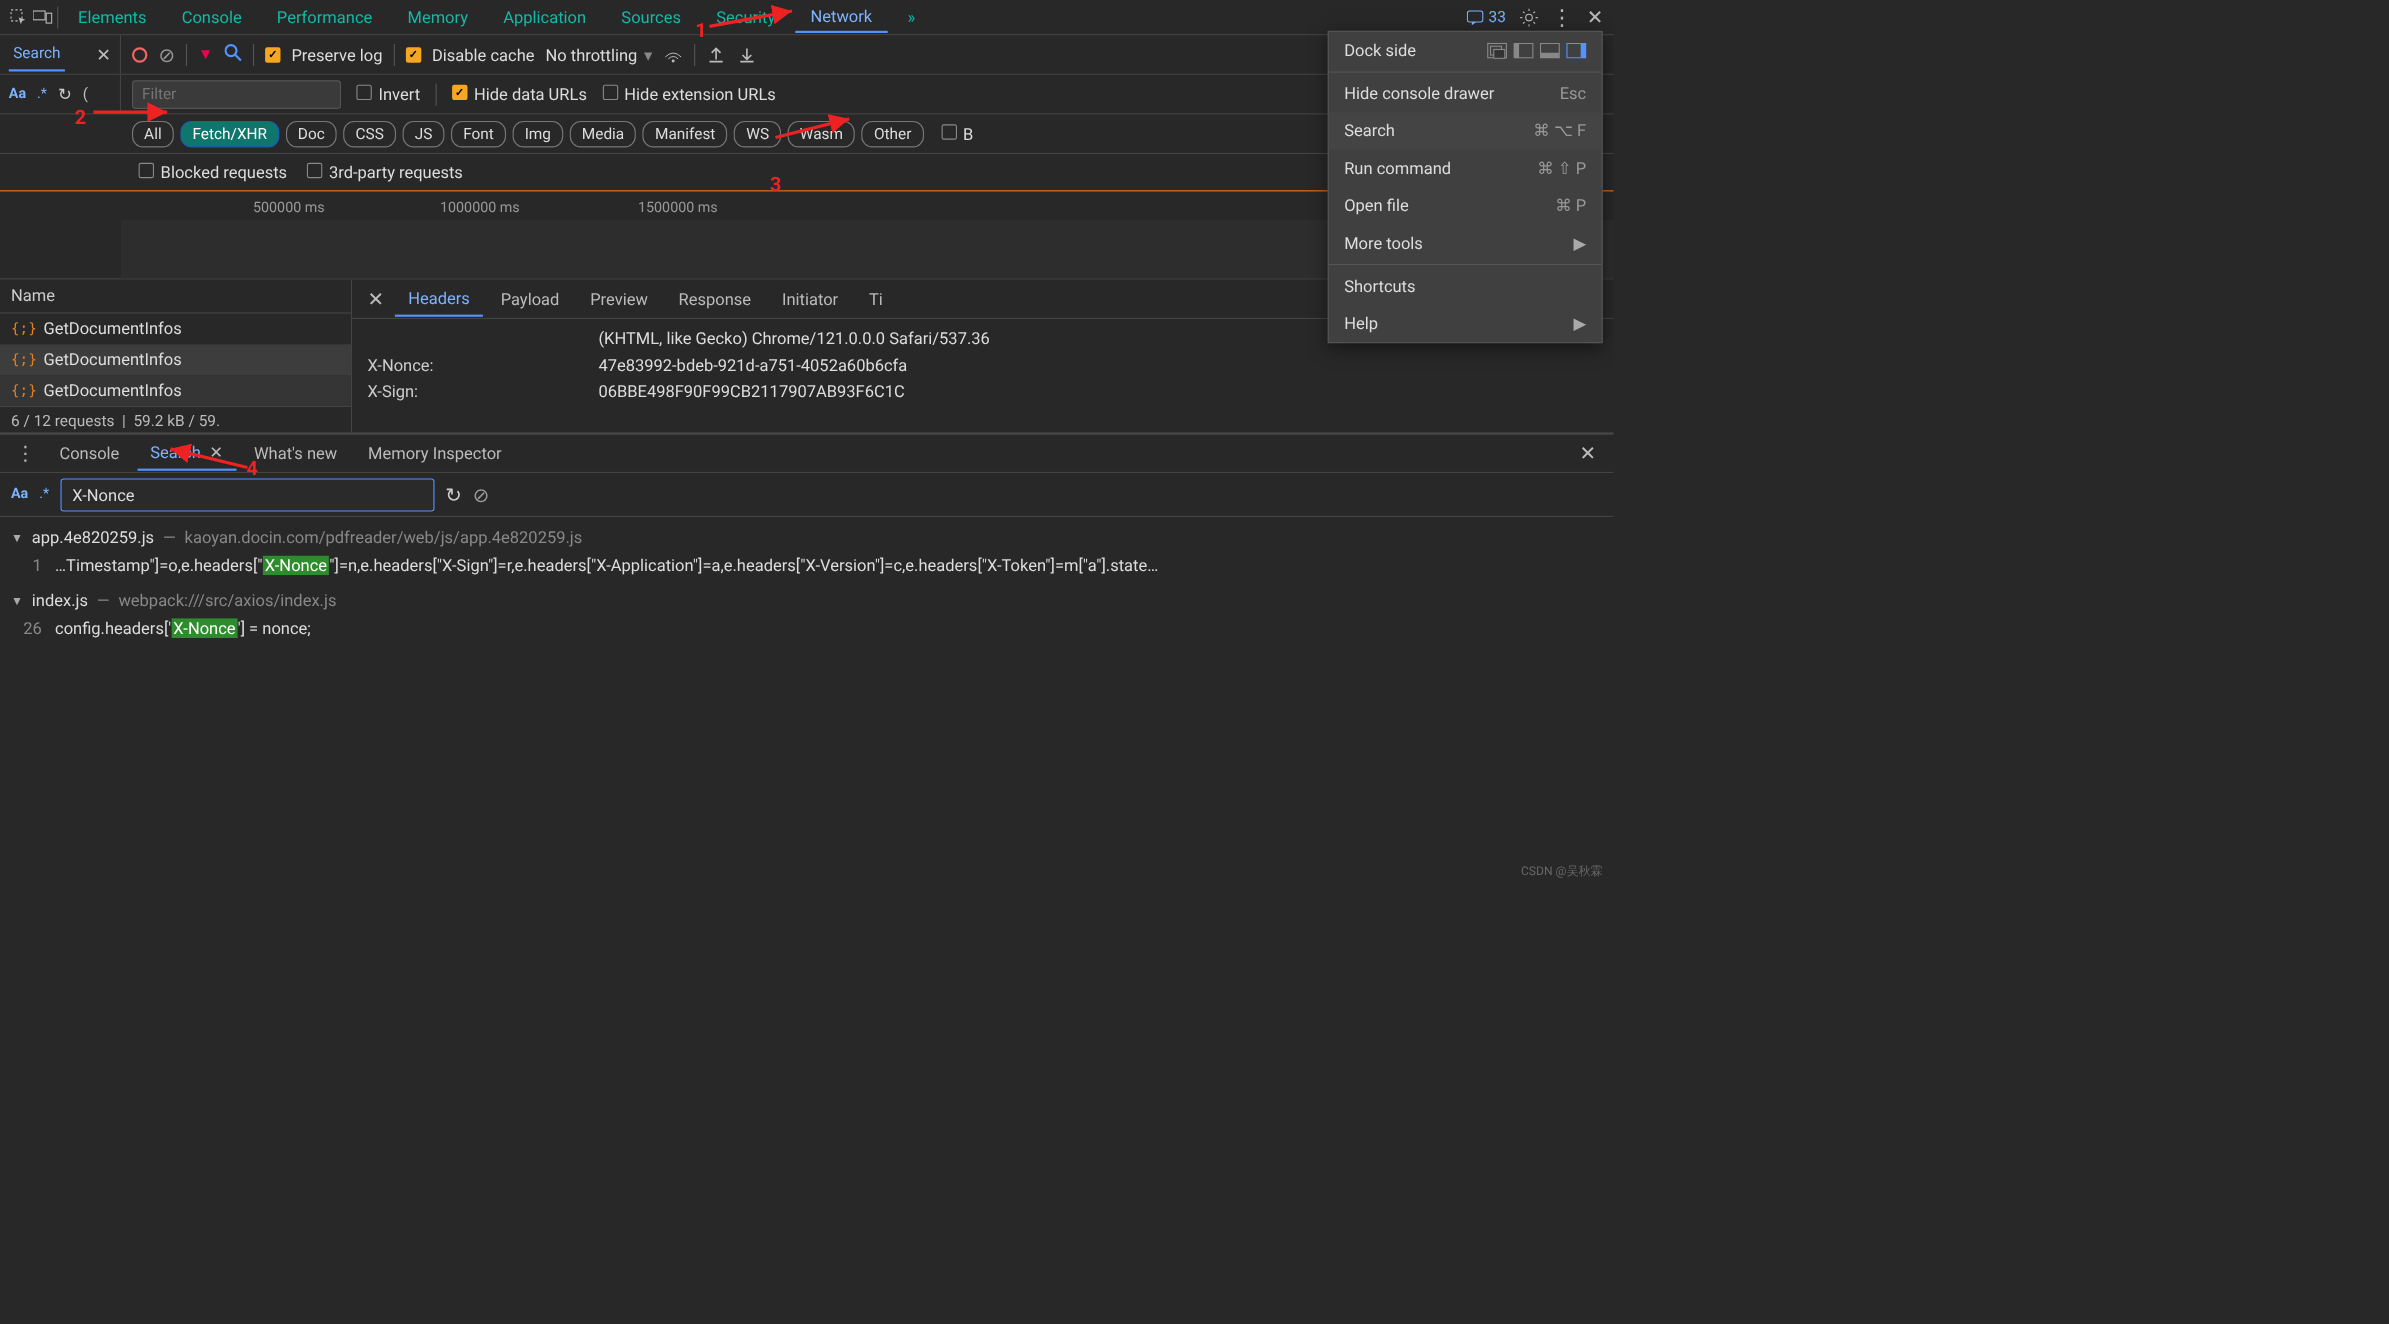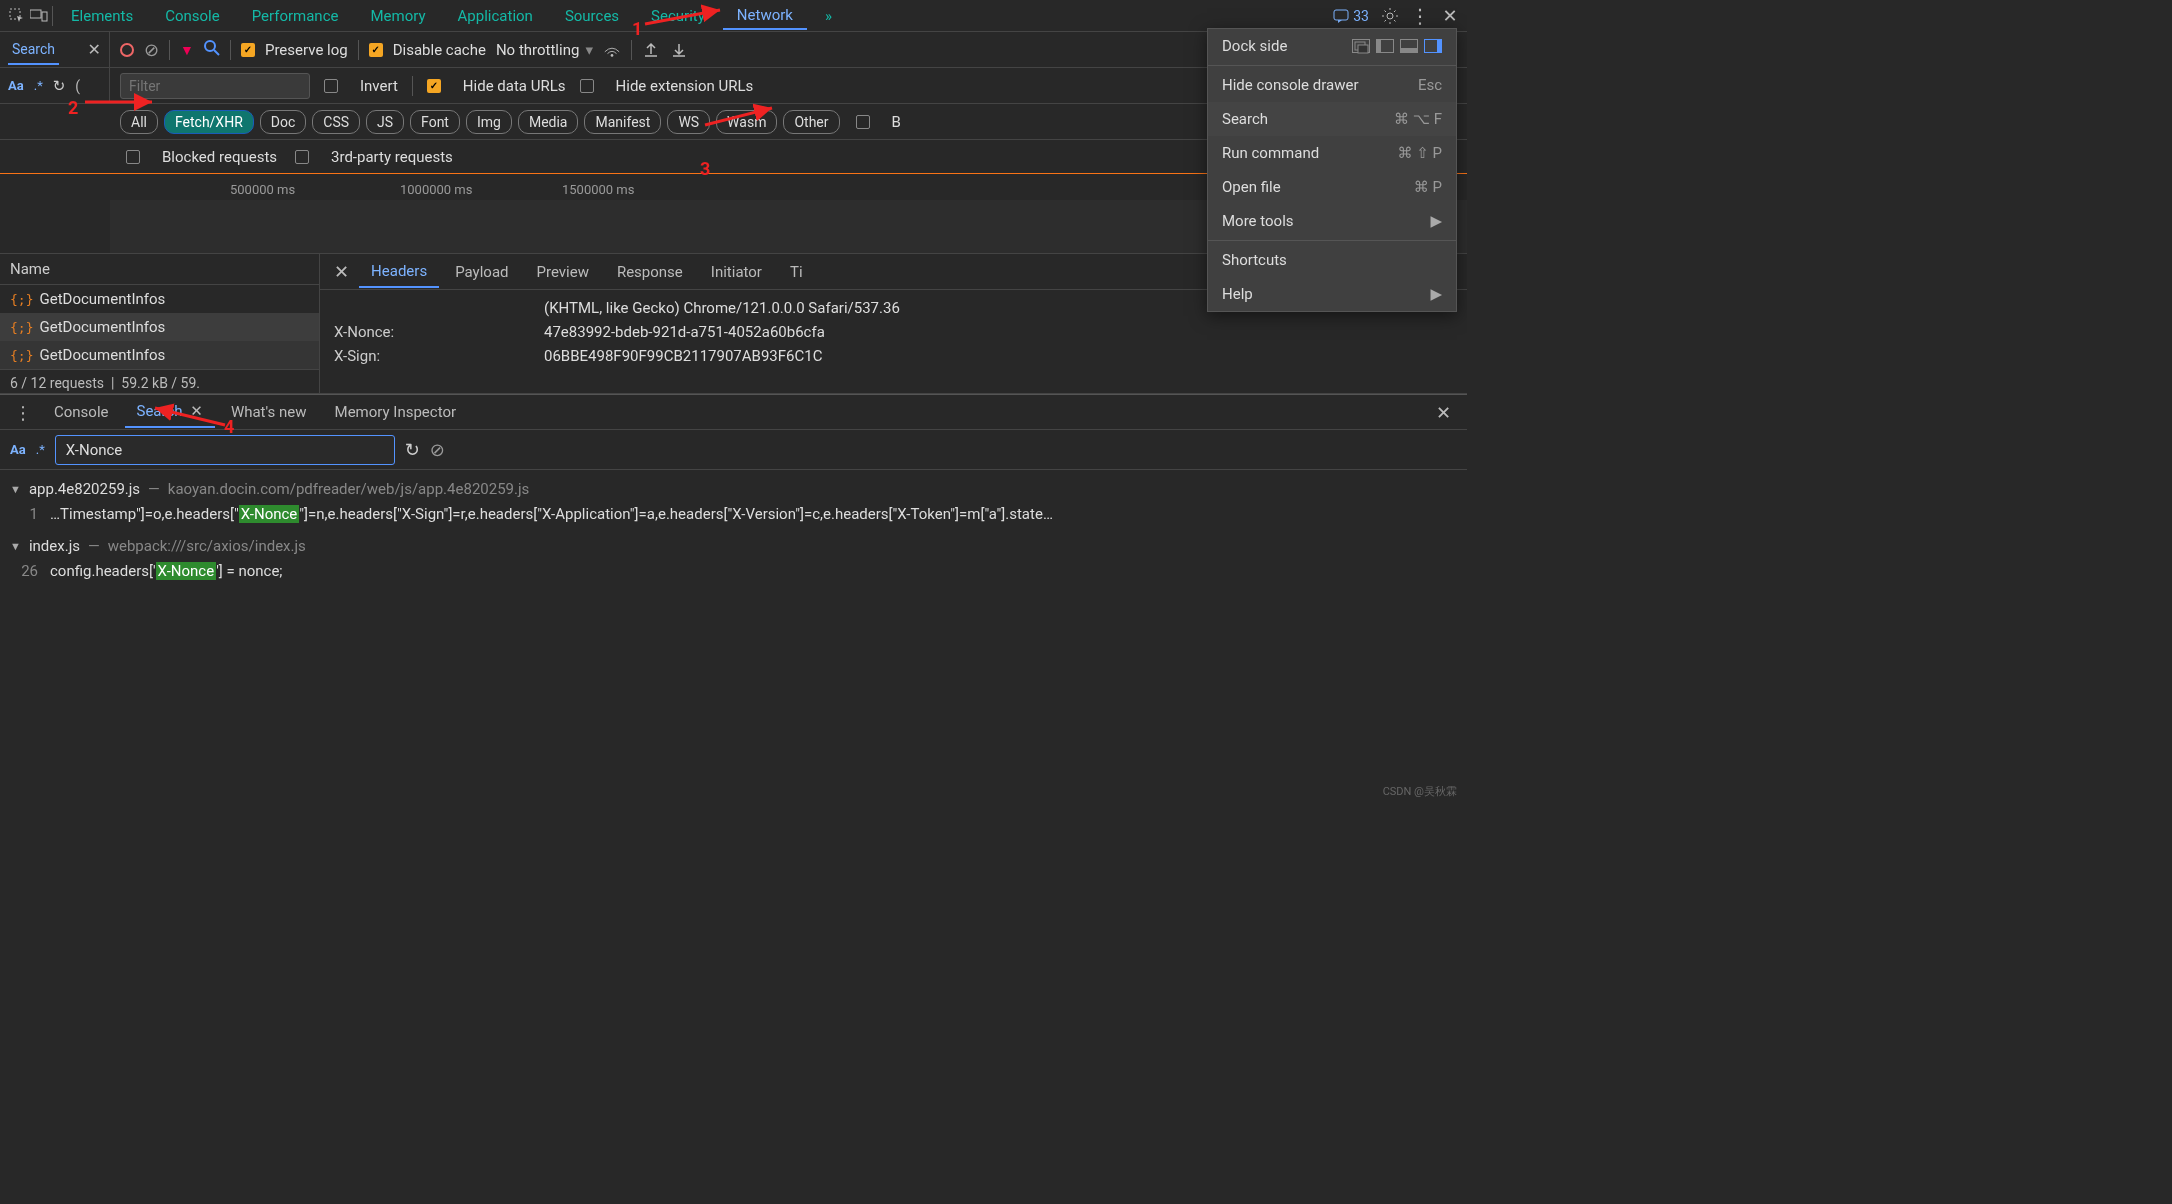--- a/index.html
+++ b/index.html
@@ -27,21 +27,21 @@
 .sidebar2{width:110px;display:flex;align-items:center;gap:10px;padding:0 8px;height:100%;border-right:1px solid #444}
 .aa{color:#7db3ff;font-weight:bold;font-size:13px}
 .regex{color:#7db3ff;font-size:13px}
 .refresh{color:#ccc;font-size:15px}
 .filter-area{display:flex;align-items:center;gap:14px;padding:0 10px}
 .filter-input{background:#3a3a3a;border:1px solid #555;color:#ccc;padding:4px 8px;width:190px;font-size:14px;border-radius:3px}
 .row3{height:36px;display:flex;align-items:center;padding-left:120px;gap:6px;border-bottom:1px solid #444}
 .pill{border:1px solid #777;border-radius:10px;padding:3px 10px;font-size:14px;color:#ddd;cursor:pointer}
 .pill.active{background:#0f766e;border-color:#1a5cb8;color:#fff}
 .row4{height:34px;display:flex;align-items:center;padding-left:126px;gap:18px;border-bottom:1px solid #f97316}
-.chklbl{display:flex;align-items:center;gap:22px}
+.chklbl{display:flex;gap:6px}
 .timeline{height:80px;border-bottom:1px solid #444;position:relative;padding-left:110px}
 .tick{position:absolute;top:8px;color:#999;font-size:13px}
 .tl-body{position:absolute;top:26px;bottom:0;left:110px;right:0;background:#2d2d2d}
 .reqpanel{display:flex;height:140px;border-bottom:1px solid #444}
 .reqlist{width:320px;border-right:1px solid #444;display:flex;flex-direction:column}
 .reqhdr{padding:6px 10px;border-bottom:1px solid #444;color:#ccc;font-size:15px}
 .reqrow{padding:5px 10px;display:flex;align-items:center;gap:6px;font-size:15px;color:#ddd}
 .reqrow.sel{background:#3d3d3d}
 .reqrow.hov{background:#353535}
 .jsic{color:#e67e22;font-family:monospace;font-size:13px}
@@ -224,21 +224,21 @@
     </span>
   <span class="chklbl">
       <span class="chk empty"></span>
       <span class="lbl">3rd-party requests</span>
     </span>
 </div>
 
 <div class="timeline">
   <span class="tick" style="left:230px">500000 ms</span>
   <span class="tick" style="left:400px">1000000 ms</span>
-  <span class="tick" style="left:562px">1500000 ms</span>
+  <span class="tick" style="left:580px">1500000 ms</span>
   <div class="tl-body"></div>
 </div>
 
 <div class="reqpanel">
   <div class="reqlist">
     <div class="reqhdr">Name</div>
     <div class="reqrow">
         <span class="jsic">{;}</span>
         <span>GetDocumentInfos</span>
       </div>

